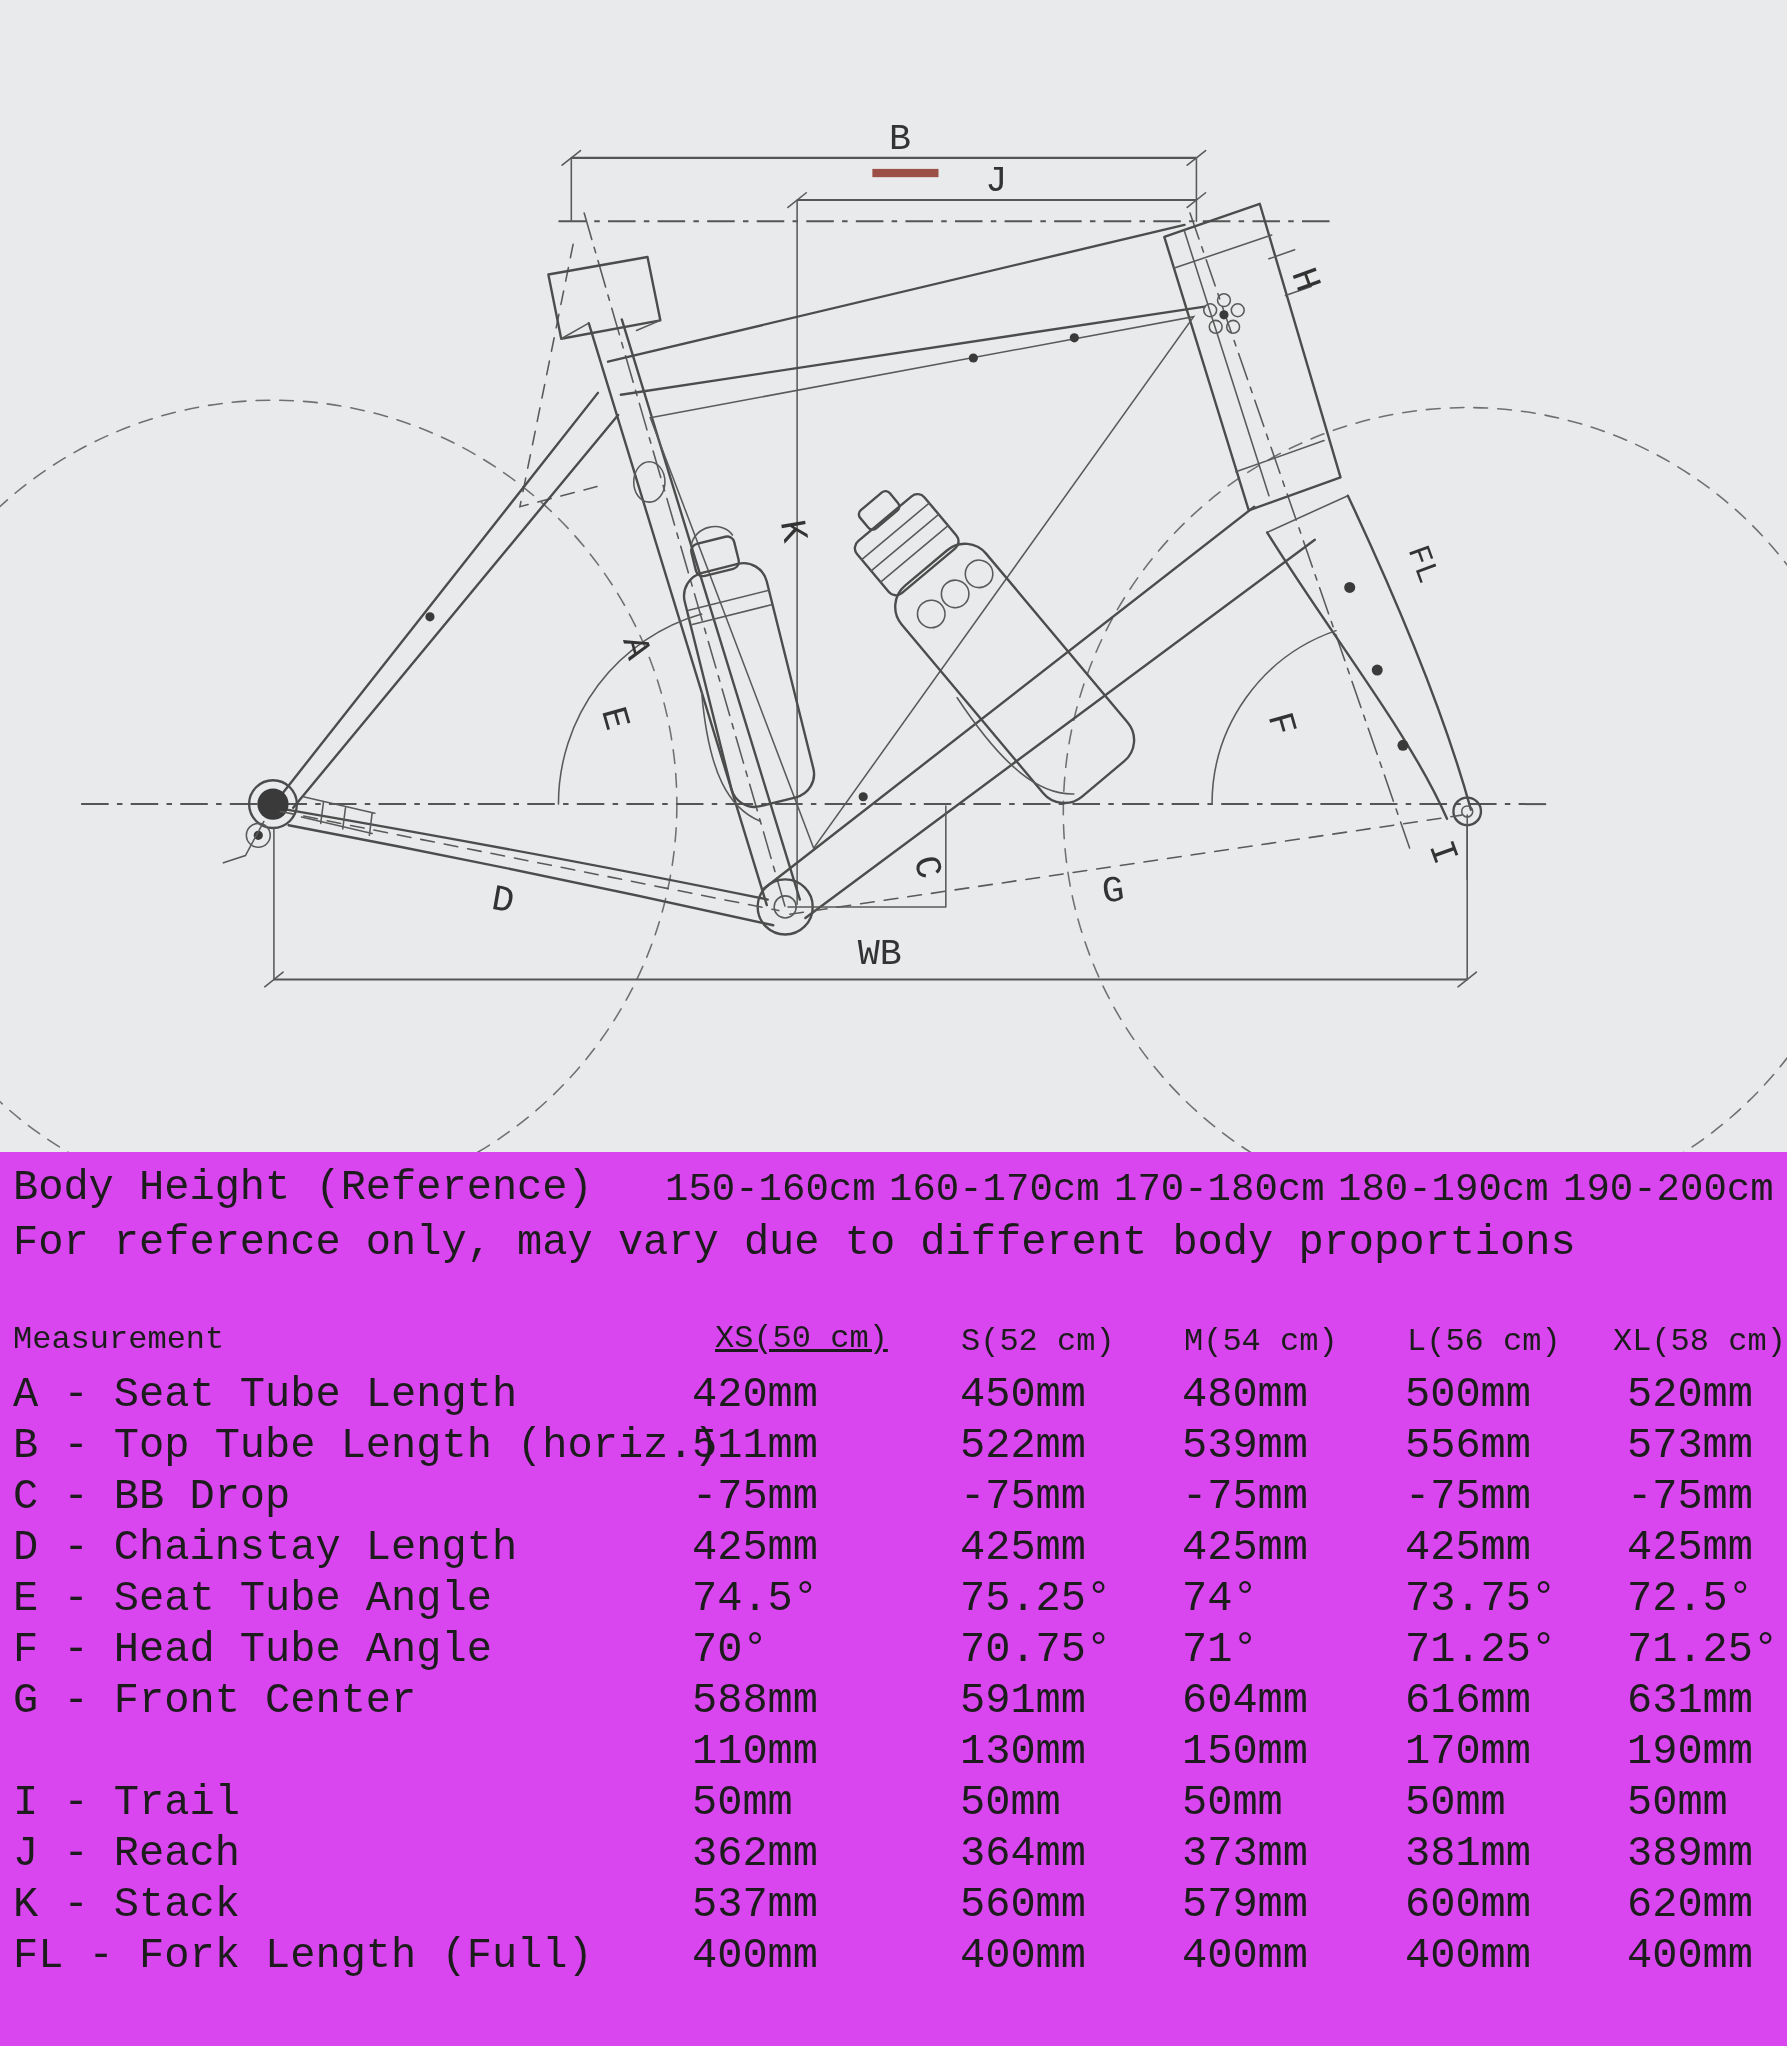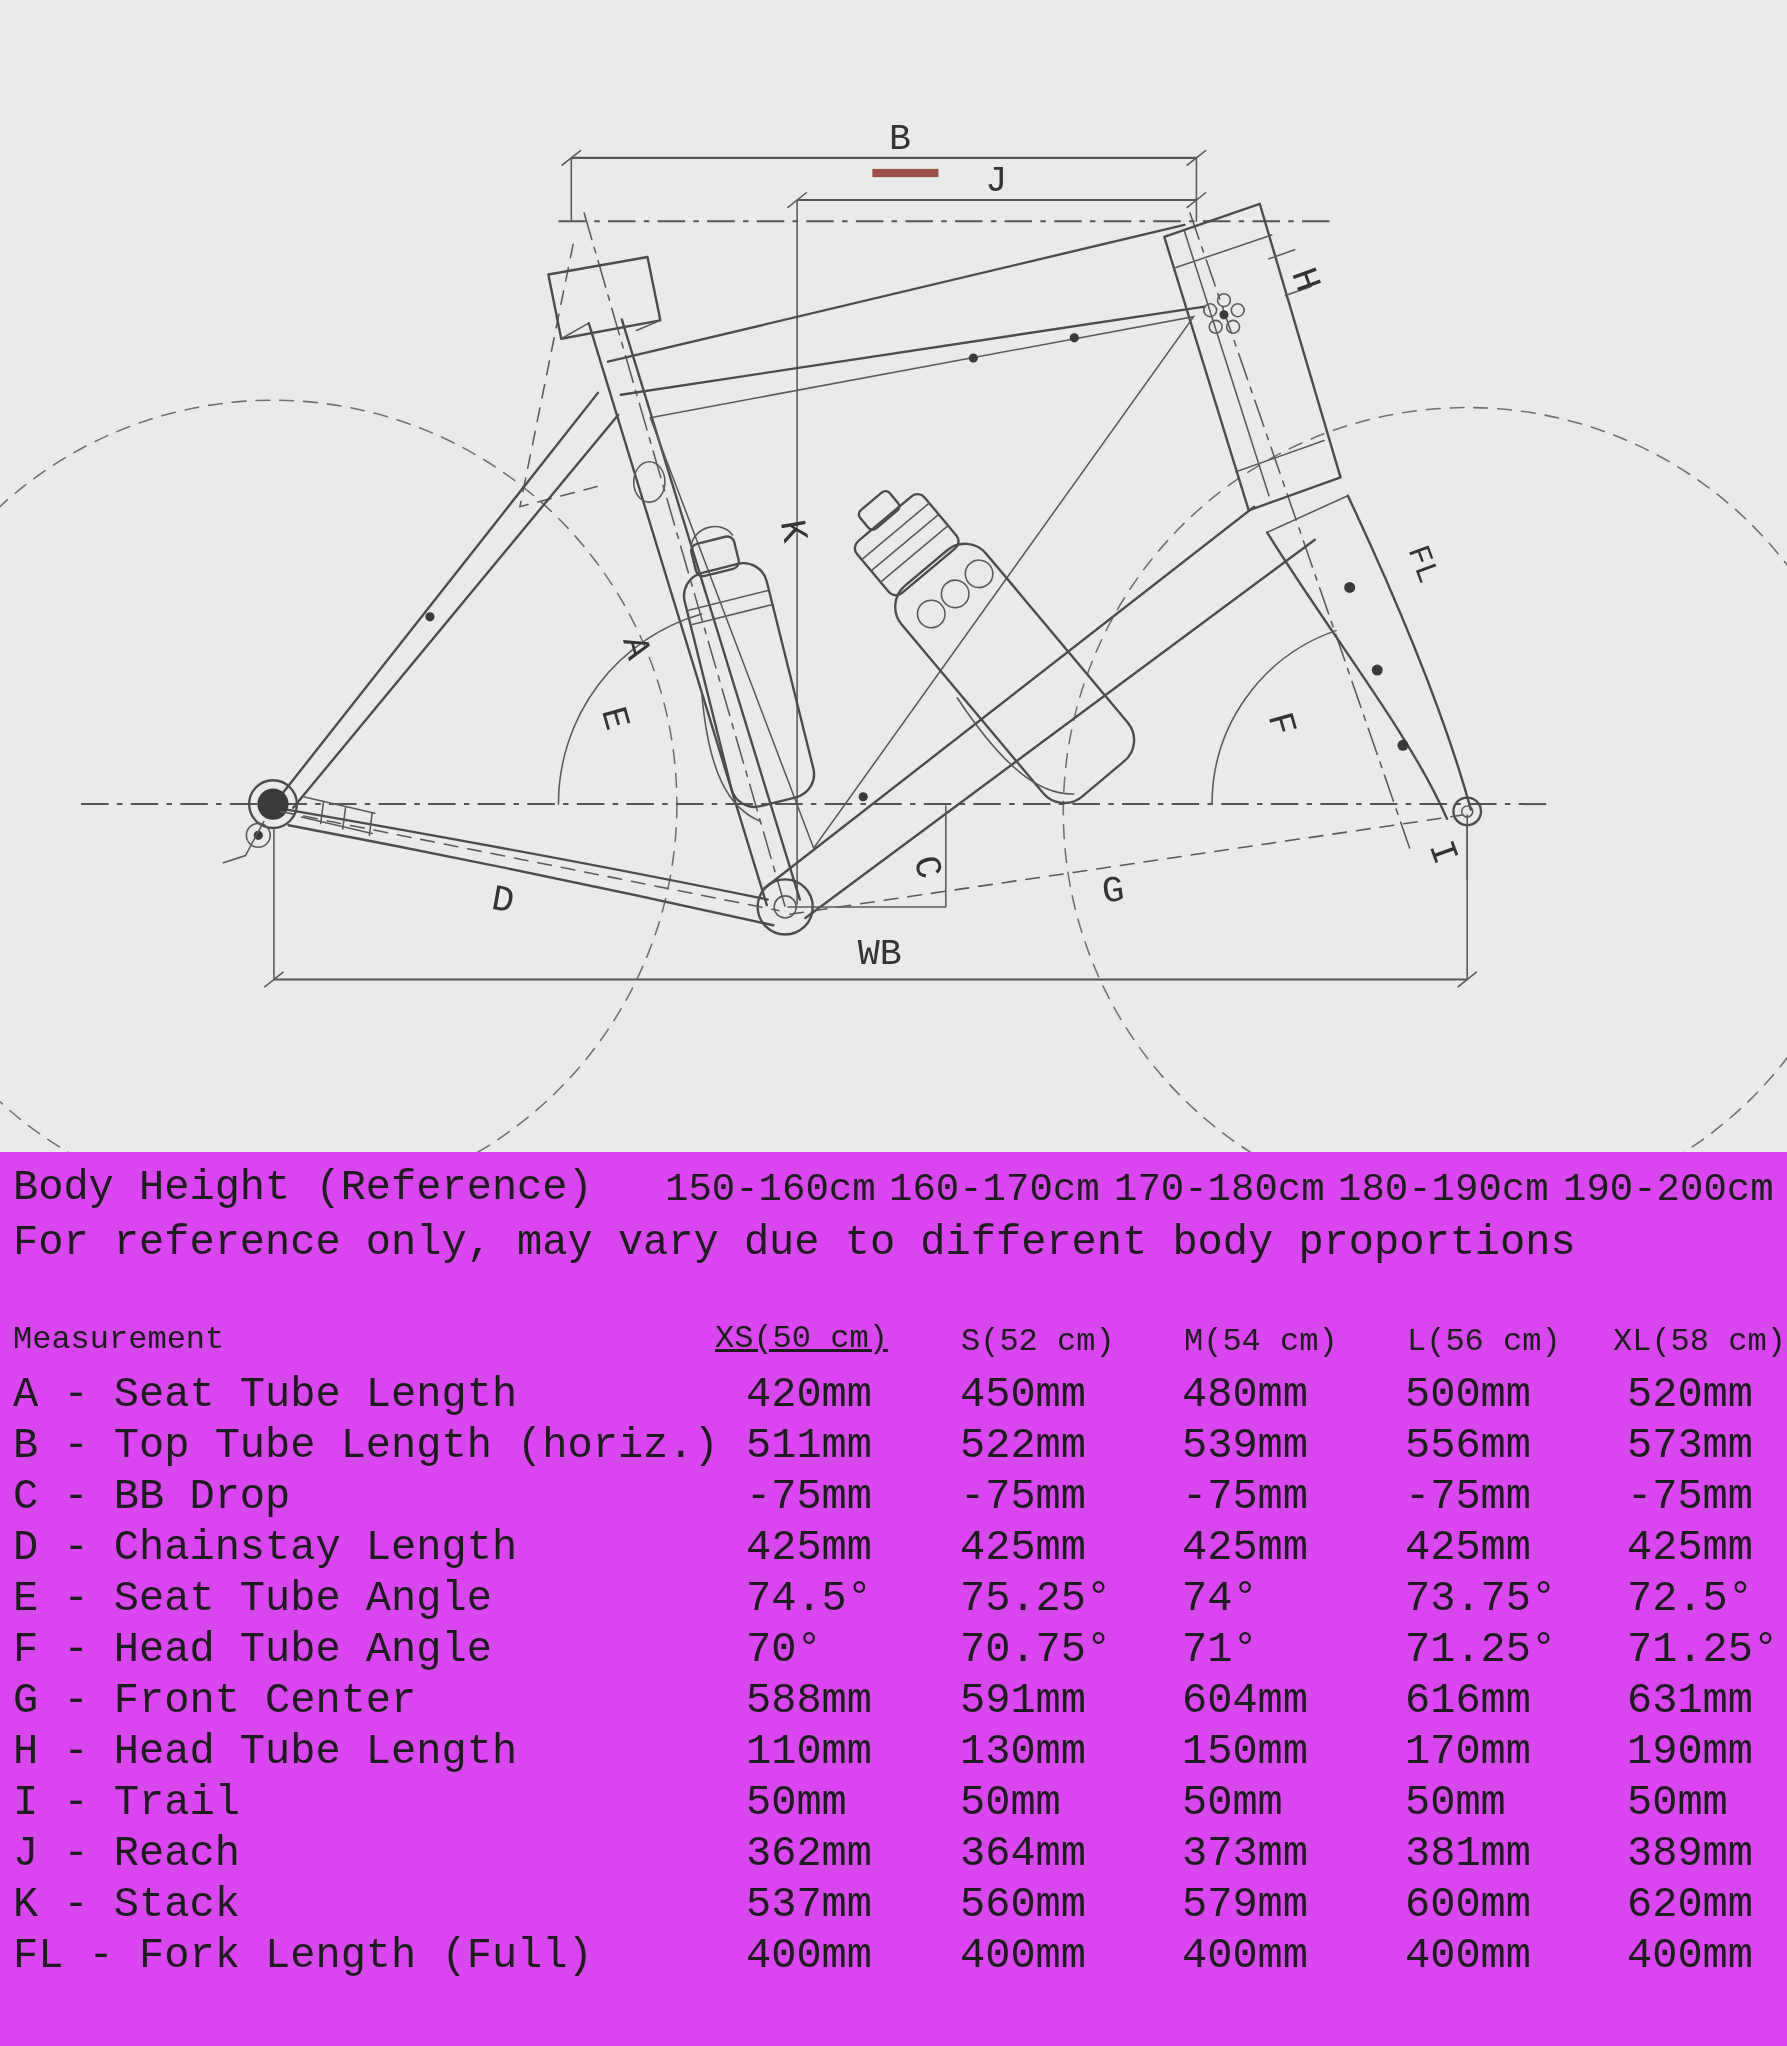--- a/index.html
+++ b/index.html
@@ -14,21 +14,21 @@
   .r0{left:665px;} .r1{left:889px;} .r2{left:1114px;} .r3{left:1338px;} .r4{left:1563px;}
   .note{left:13px;top:68px;font-size:42px;line-height:46px;}
   .thead{position:absolute;left:0;top:165px;width:1503px;height:46px;font-size:32px;}
   .thead .h0{left:13px;top:3.7px;}
   .thead .h1{left:715px;top:3px;text-decoration:underline;} .thead .h2{left:961px;top:5.5px;}
   .thead .h3{left:1184px;top:5.5px;text-align:center;} .thead .h4{left:1407px;top:5.5px;} .thead .h5{left:1613px;top:5.5px;}
   .tbody{position:absolute;left:0;top:219px;width:1426px;}
   .trow{position:relative;height:51px;font-size:42px;line-height:48px;}
   .row-label{position:absolute;left:13px;white-space:nowrap;}
   .cell{position:absolute;white-space:nowrap;}
-  .c0{left:746px;} .c1{left:960px;} .c2{left:1182px;font-family:Liberation Mono, monospace;} .c3{left:1405px;} .c4{left:1627px;}
+  .c0{left:692px;} .c1{left:960px;} .c2{left:1182px;font-family:Liberation Mono, monospace;} .c3{left:1405px;} .c4{left:1627px;}
   
   .ln{stroke:#4c4c4c;stroke-width:2.6;fill:none;stroke-linecap:round;stroke-linejoin:round;}
   .thin{stroke:#5a5a5a;stroke-width:1.7;fill:none;stroke-linecap:round;}
   .dim{stroke:#555;stroke-width:2.2;fill:none;}
   .dd{stroke-dasharray:30 9 6 9;}
   .dsh{stroke-dasharray:15 11;}
   .lbl{font-family:"Liberation Mono","DejaVu Sans Mono",monospace;font-size:40px;fill:#333;}
   .lbl-s{font-size:34px;}
   .dot{fill:#3a3a3a;stroke:none;}
 </style>
@@ -284,21 +284,20 @@
       <div class="trow">
         <span class="row-label">G - Front Center</span>
         <span class="cell c0">588mm</span>
         <span class="cell c1">591mm</span>
         <span class="cell c2">604mm</span>
         <span class="cell c3">616mm</span>
         <span class="cell c4">631mm</span>
       </div>
 
       <div class="trow">
-        <span class="row-label">H - Head Tube Length</span>
         <span class="cell c0">110mm</span>
         <span class="cell c1">130mm</span>
         <span class="cell c2">150mm</span>
         <span class="cell c3">170mm</span>
         <span class="cell c4">190mm</span>
       </div>
 
       <div class="trow">
         <span class="row-label">I - Trail</span>
         <span class="cell c0">50mm</span>

